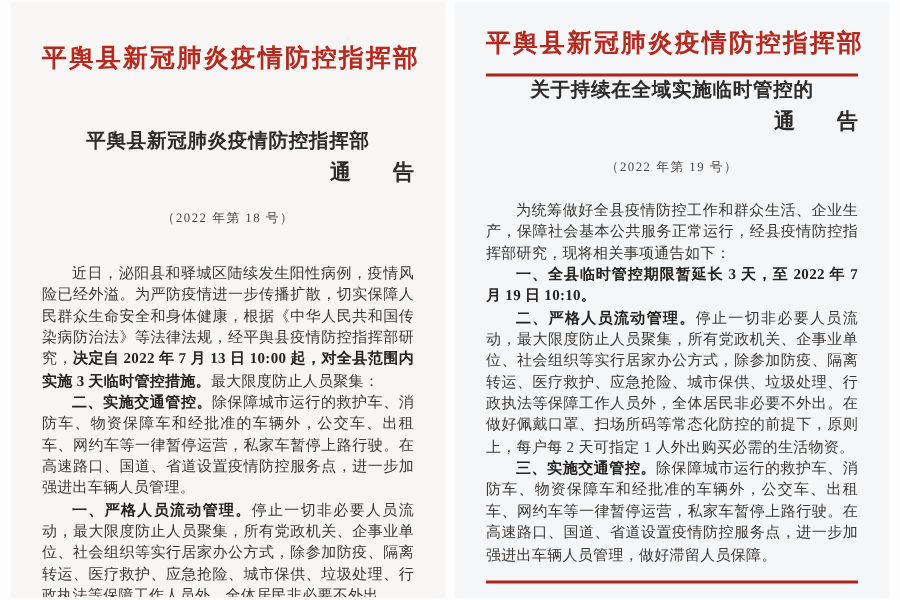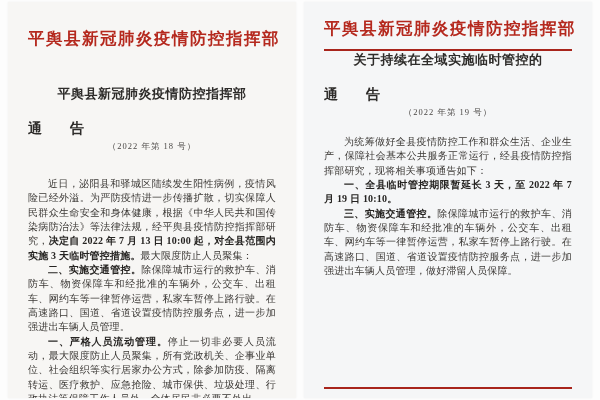--- a/index.html
+++ b/index.html
@@ -40,33 +40,33 @@
   .doc-title {
     text-align: center;
     font-weight: bold;
     color: #2e2c2a;
     font-size: 13px;
     letter-spacing: 0.5px;
   }
   .page-left .doc-title { margin-top: 26px; }
   .page-right .doc-title { }
   .doc-title-2 {
-    text-align: left;
+    text-align: right;
     font-weight: bold;
     color: #2e2c2a;
     font-size: 14px;
-    margin-top: 17px;
+    margin-top: 3px;
     font-family: Liberation Mono, monospace;
   }
   .doc-number {
     text-align: center;
     color: #4a4745;
     font-size: 8.5px;
     letter-spacing: 1px;
-    margin-top: 3px;
+    margin-top: 16px;
   }
   .doc-body { margin-top: 0; }
   .page-left .doc-body { margin-top: 24px; }
   .page-right .doc-body { margin-top: 16px; }
   .doc-body p {
     font-size: 10px;
     line-height: 14.35px;
     color: #3b3835;
     text-align: justify;
     text-indent: 2em;
@@ -100,16 +100,17 @@
 
 <article class="page page-right">
   <div class="red-header">平舆县新冠肺炎疫情防控指挥部</div>
   <div class="header-rule"></div>
   <div class="doc-title">关于持续在全域实施临时管控的</div>
   <div class="doc-title-2">通　　告</div>
   <div class="doc-number">（2022 年第 19 号）</div>
   <div class="doc-body">
     <p><span>为统筹做好全县疫情防控工作和群众生活、企业生产，保障社会基本公共服务正常运行，经县疫情防控指挥部研究，现将相关事项通告如下：</span></p>
     <p><b>一、全县临时管控期限暂延长 3 天，至 2022 年 7 月 19 日 10:10。</b></p>
+    <p><b>二、严格人员流动管理。</b><span>停止一切非必要人员流动，最大限度防止人员聚集，所有党政机关、企事业单位、社会组织等实行居家办公方式，除参加防疫、隔离转运、医疗救护、应急抢险、城市保供、垃圾处理、行政执法等保障工作人员外，全体居民非必要不外出。在做好佩戴口罩、扫场所码等常态化防控的前提下，原则上，每户每 2 天可指定 1 人外出购买必需的生活物资。</span></p>
     <p><b>三、实施交通管控。</b><span>除保障城市运行的救护车、消防车、物资保障车和经批准的车辆外，公交车、出租车、网约车等一律暂停运营，私家车暂停上路行驶。在高速路口、国道、省道设置疫情防控服务点，进一步加强进出车辆人员管理，做好滞留人员保障。</span></p>
   </div>
   <div class="footer-rule"></div>
 </article>
 
 </body></html>

